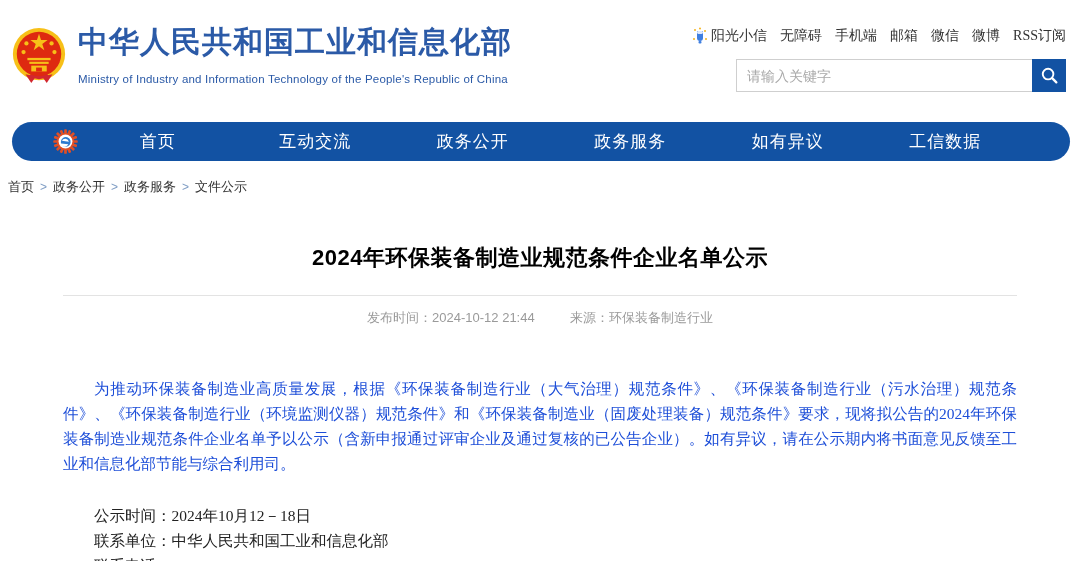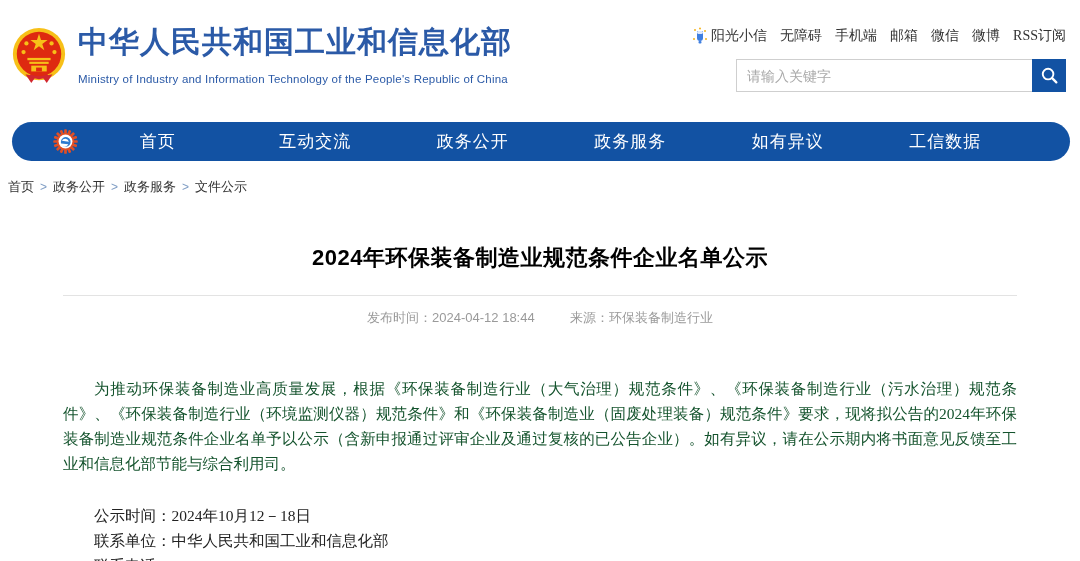--- a/index.html
+++ b/index.html
@@ -131,21 +131,21 @@
     text-align: center;
     font-size: 13px;
     color: #9a9a9a;
   }
   .meta-gap { display: inline-block; width: 28px; }
 
   .body-text {
     margin-top: 49px;
     font-size: 15.5px;
     line-height: 25px;
-    color: #14532d;
+    color: #1d4ed8;
     text-align: justify;
     text-indent: 2em;
     font-family: "Liberation Serif", serif;
   }
   .contact-block {
     margin-top: 27px;
     font-size: 15.5px;
     line-height: 25px;
     color: #222;
     font-family: "Liberation Serif", serif;
@@ -278,21 +278,21 @@
     <span class="crumb-sep">&gt;</span>
     <a class="crumb">政务服务</a>
     <span class="crumb-sep">&gt;</span>
     <a class="crumb">文件公示</a>
   </div>
 
   <main class="article">
     <h1 class="article-title">2024年环保装备制造业规范条件企业名单公示</h1>
     <hr class="title-divider">
     <div class="article-meta">
-      <span>发布时间：2024-04-12 18:44</span>
+      <span>发布时间：2024-10-12 21:44</span>
       <span class="meta-gap"></span>
       <span>来源：环保装备制造行业</span>
     </div>
 
     <p class="body-text">为推动环保装备制造业高质量发展，根据《环保装备制造行业（大气治理）规范条件》、《环保装备制造行业（污水治理）规范条件》、《环保装备制造行业（环境监测仪器）规范条件》和《环保装备制造业（固废处理装备）规范条件》要求，现将拟公告的2024年环保装备制造业规范条件企业名单予以公示（含新申报通过评审企业及通过复核的已公告企业）。如有异议，请在公示期内将书面意见反馈至工业和信息化部节能与综合利用司。</p>
 
     <div class="contact-block">
       <div class="contact-line">公示时间：2024年10月12－18日</div>
       <div class="contact-line">联系单位：中华人民共和国工业和信息化部</div>
       <div class="contact-line">联系电话：010－68205364</div>

